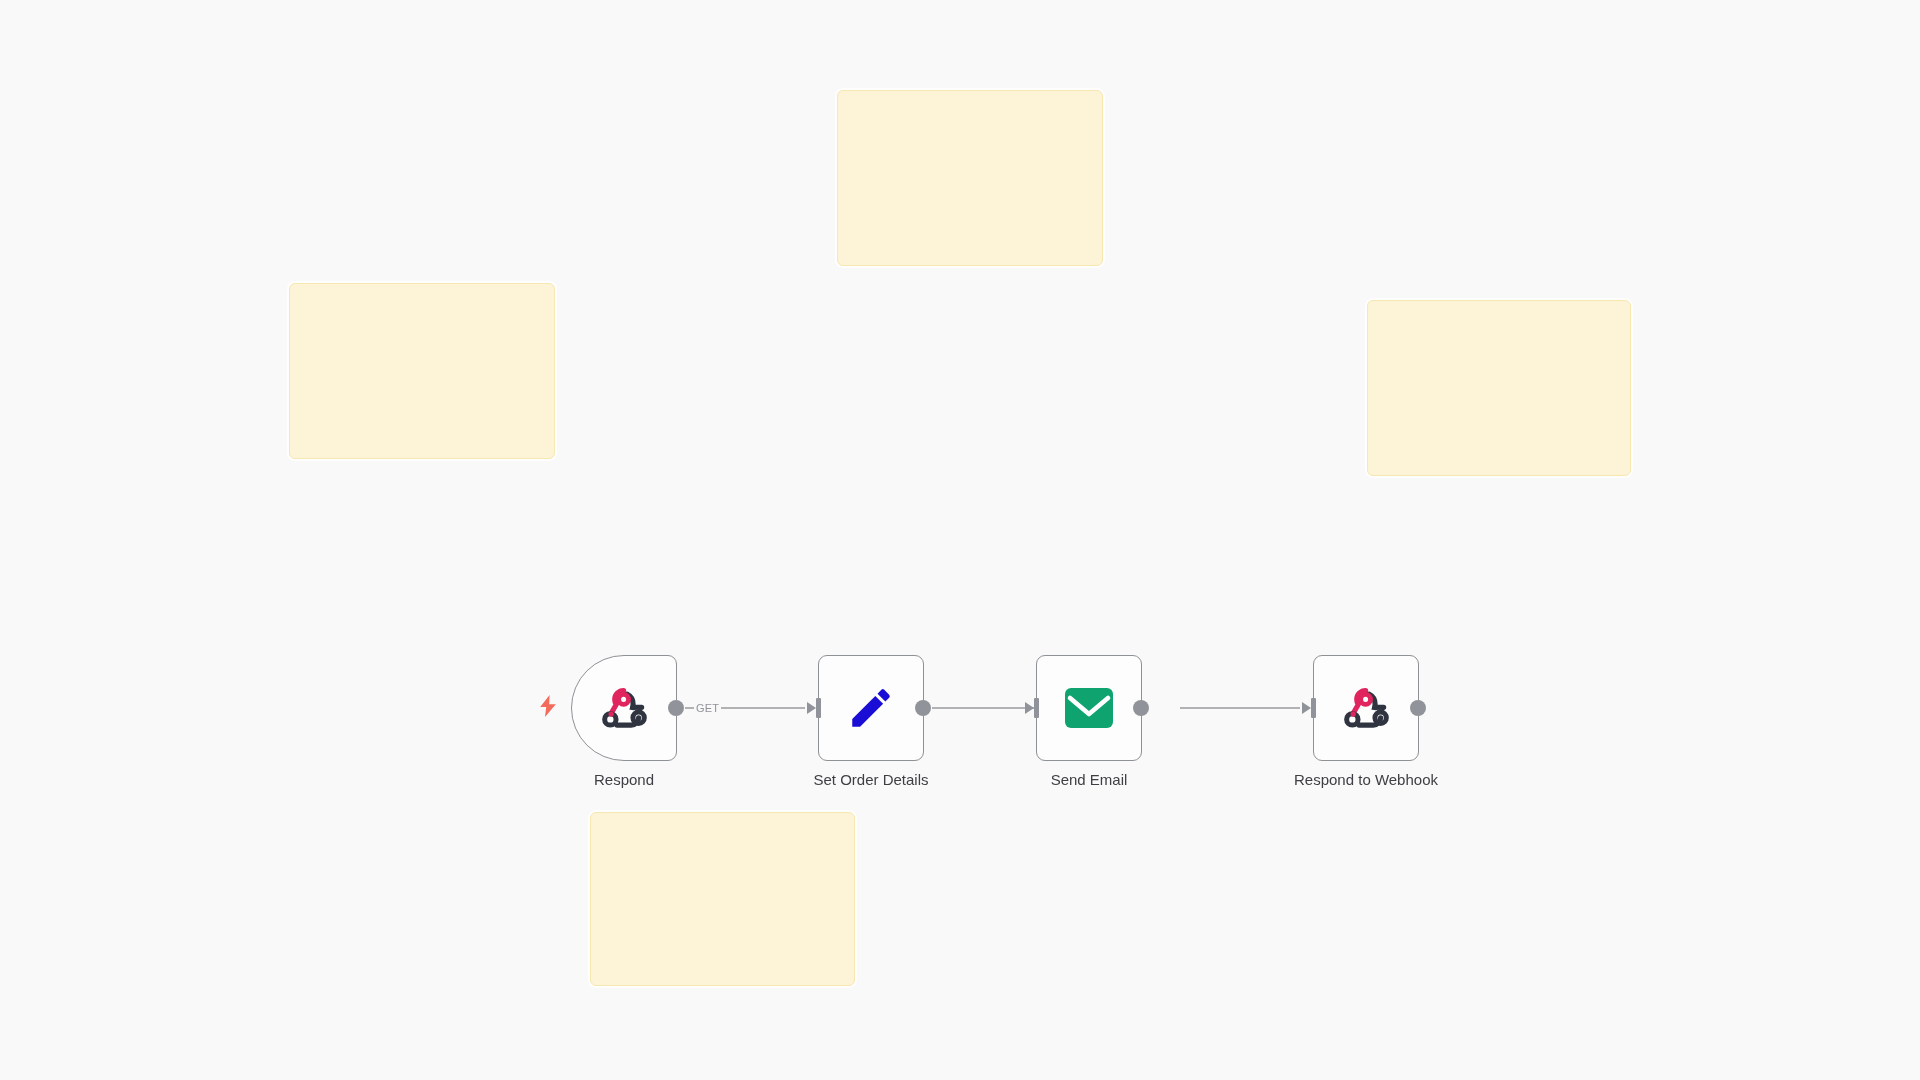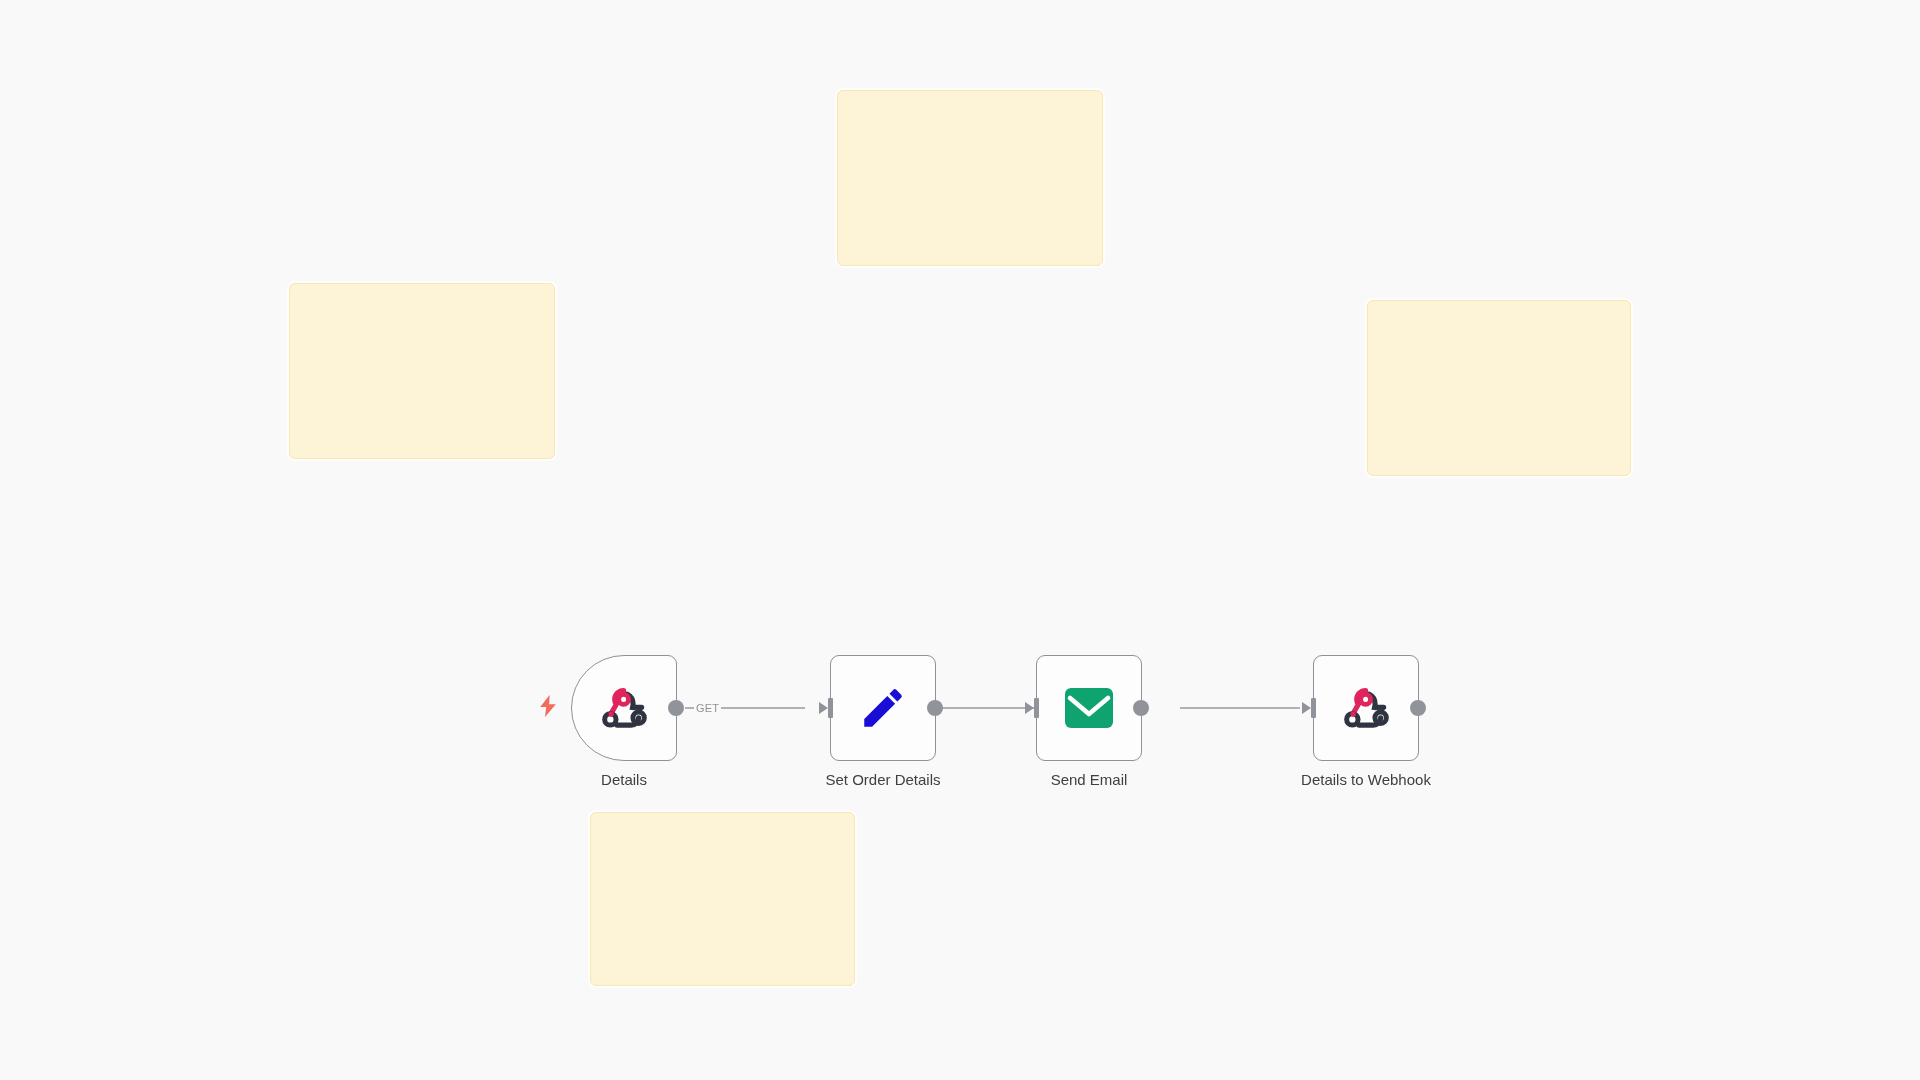--- a/index.html
+++ b/index.html
@@ -199,23 +199,23 @@
   </span>
 <div class="ep-out"></div>
         </div>
         <div class="trigger-bolt" style="left: -32px; top: 41px;">
   <span class="trigger-bolt-inner">
     <svg width="18" height="22" viewBox="0 0 18 22">
       <path d="M10.6 0 L1.2 12.1 L7.2 12.1 L6.0 22 L16.8 9.2 L10.2 9.2 Z" fill="#F26B5B"></path>
     </svg>
   </span>
 </div>
-        <div class="node-label">Details</div>
-      </div>
-      <div class="node-wrap" style="left: 818px; top: 655px; width: 106px; height: 106px; margin-left: 12px;">
+        <div class="node-label">Respond</div>
+      </div>
+      <div class="node-wrap" style="left: 818px; top: 655px; width: 106px; height: 106px;">
         <div class="node standard">
   <span class="icon-box">
     <svg width="50" height="50" viewBox="0 0 24 24">
       <path d="M3 17.25V21h3.75L17.81 9.94l-3.75-3.75L3 17.25z" fill="#1A0DD6"></path>
       <path d="M20.71 7.04a1 1 0 0 0 0-1.41l-2.34-2.34a1 1 0 0 0-1.41 0l-1.83 1.83 3.75 3.75 1.83-1.83z" fill="#1A0DD6"></path>
     </svg>
   </span>
 <div class="ep-in">
             <span class="tri"></span>
             <span class="bar"></span>
@@ -253,17 +253,17 @@
       <circle cx="16.2" cy="39.5" r="3.3" fill="#E0245E"></circle>
       <circle cx="43.5" cy="31.2" r="3.6" fill="#2F3440"></circle>
     </svg>
   </span>
 <div class="ep-in">
             <span class="tri"></span>
             <span class="bar"></span>
           </div>
           <div class="ep-out"></div>
         </div>
-        <div class="node-label">Details to Webhook</div>
+        <div class="node-label">Respond to Webhook</div>
       </div>
     </div>
 
 </div>
 
 </body></html>

